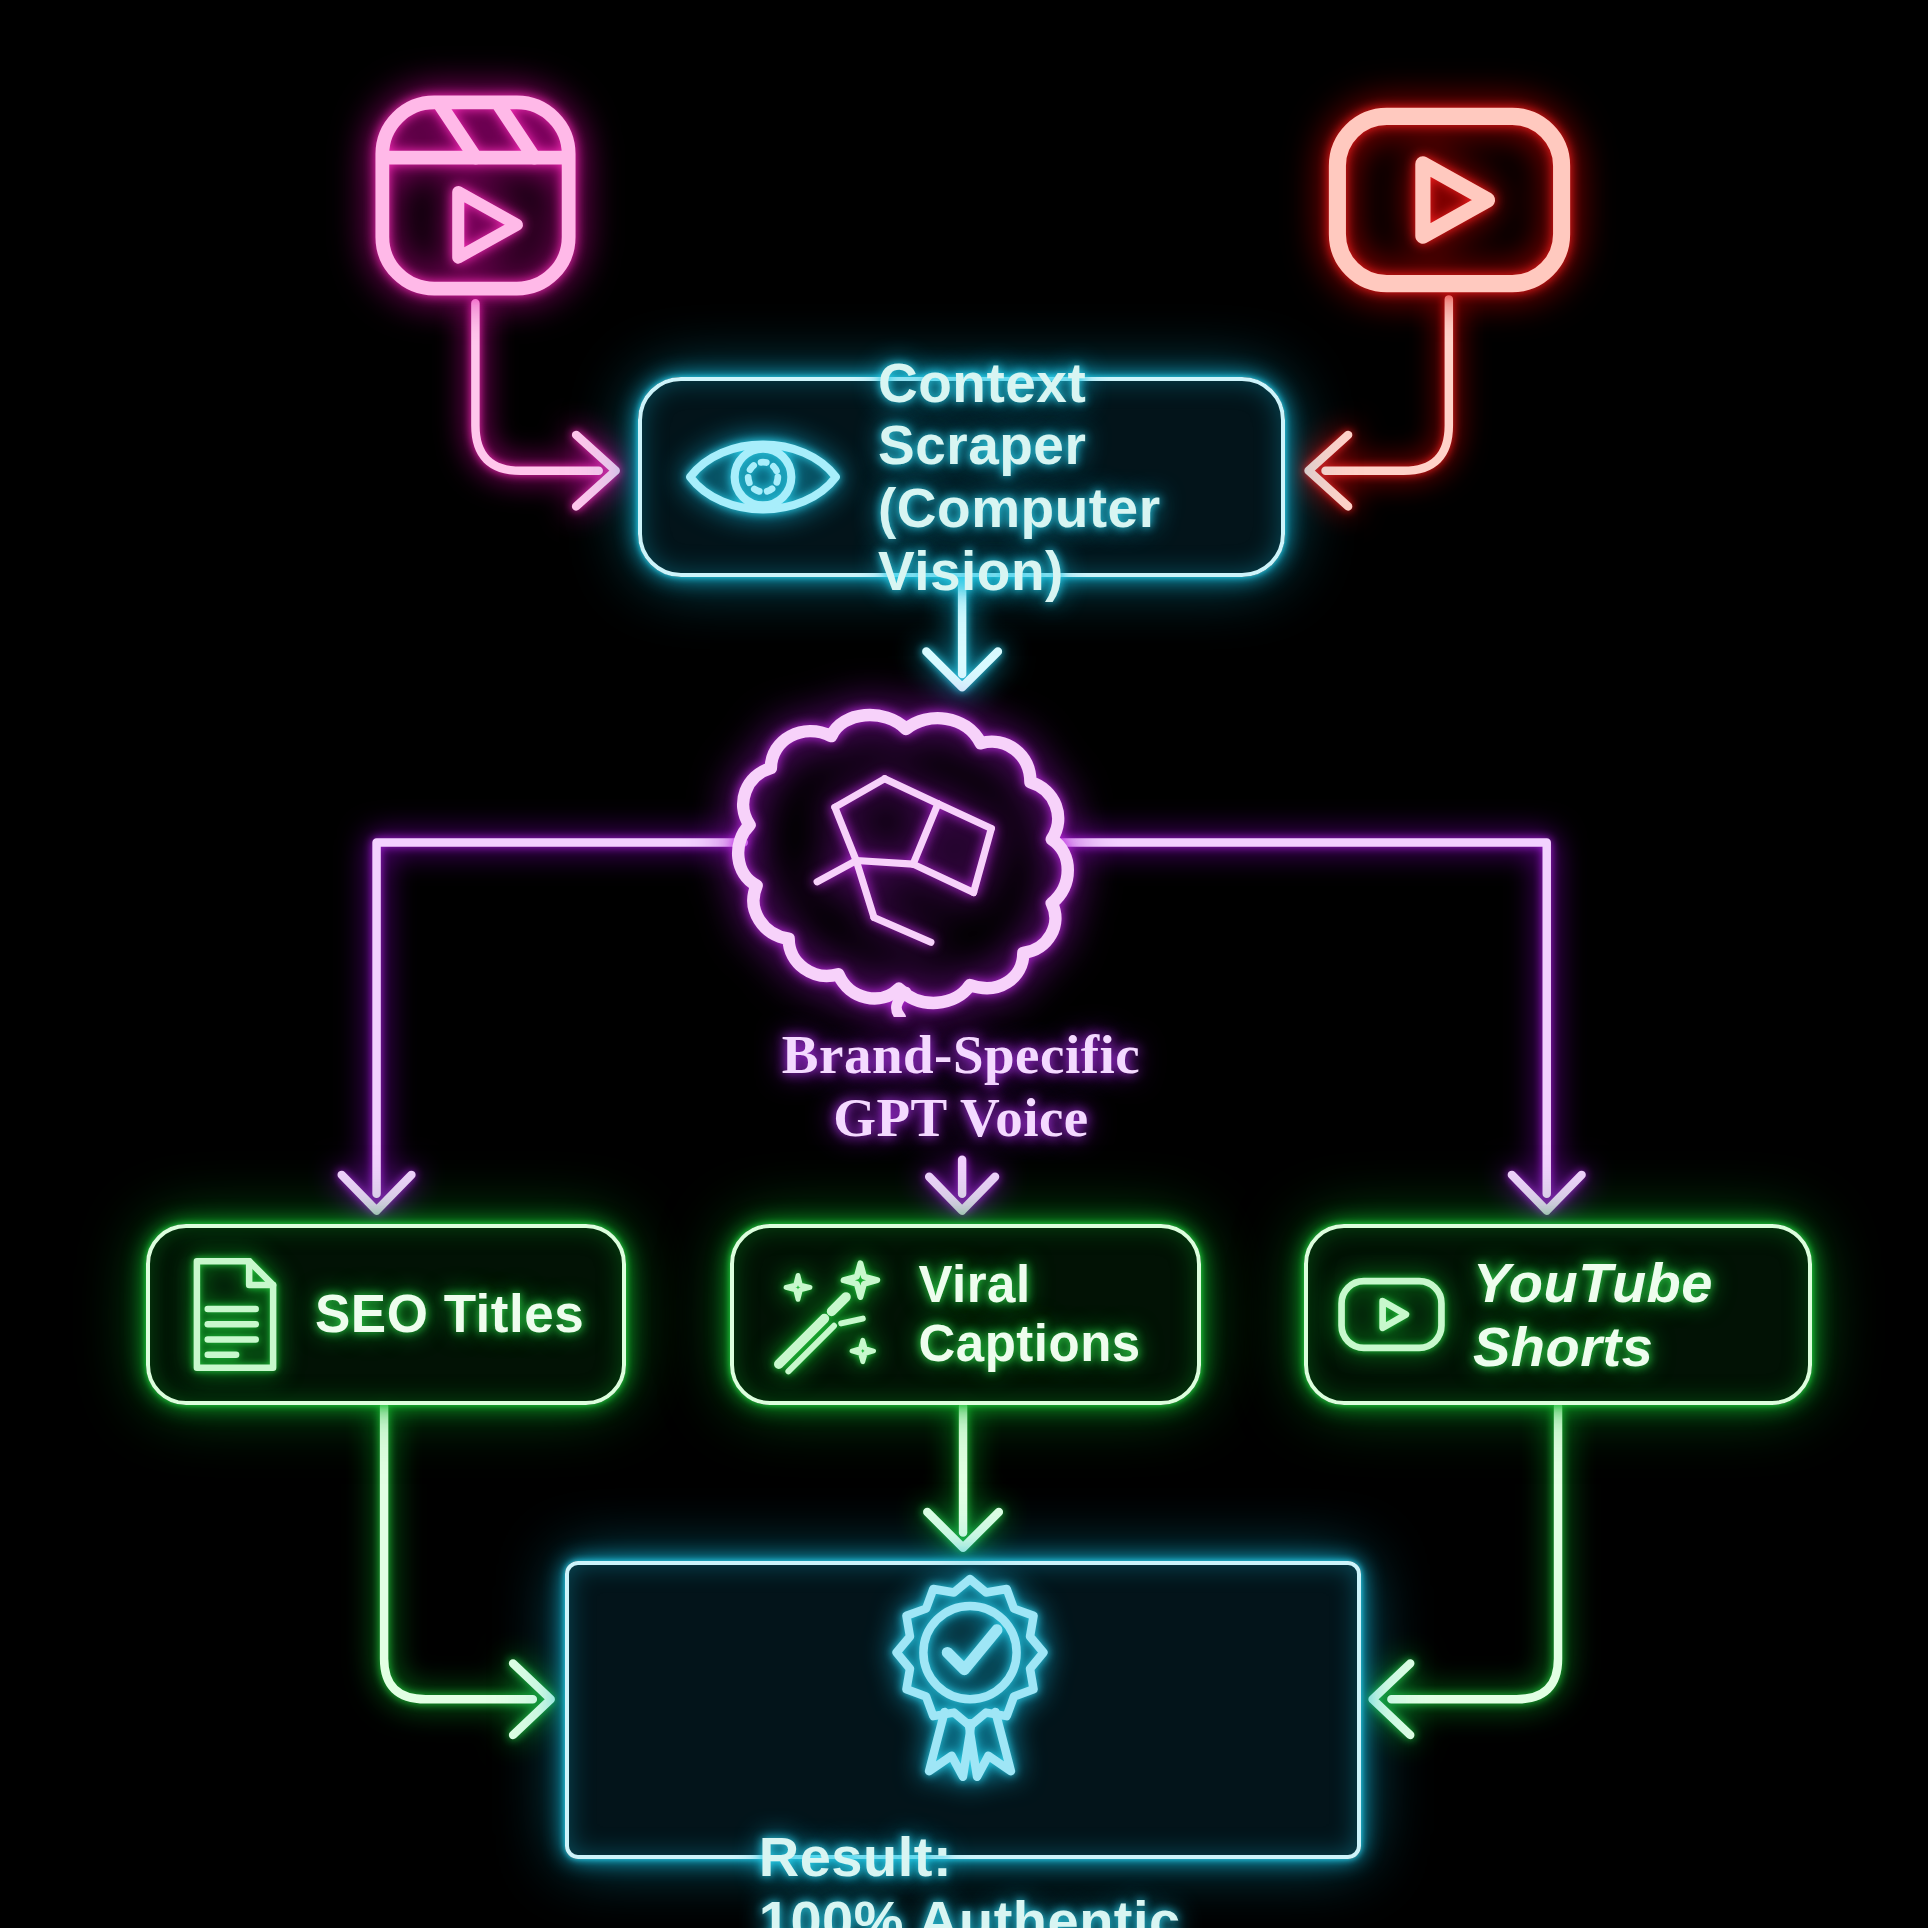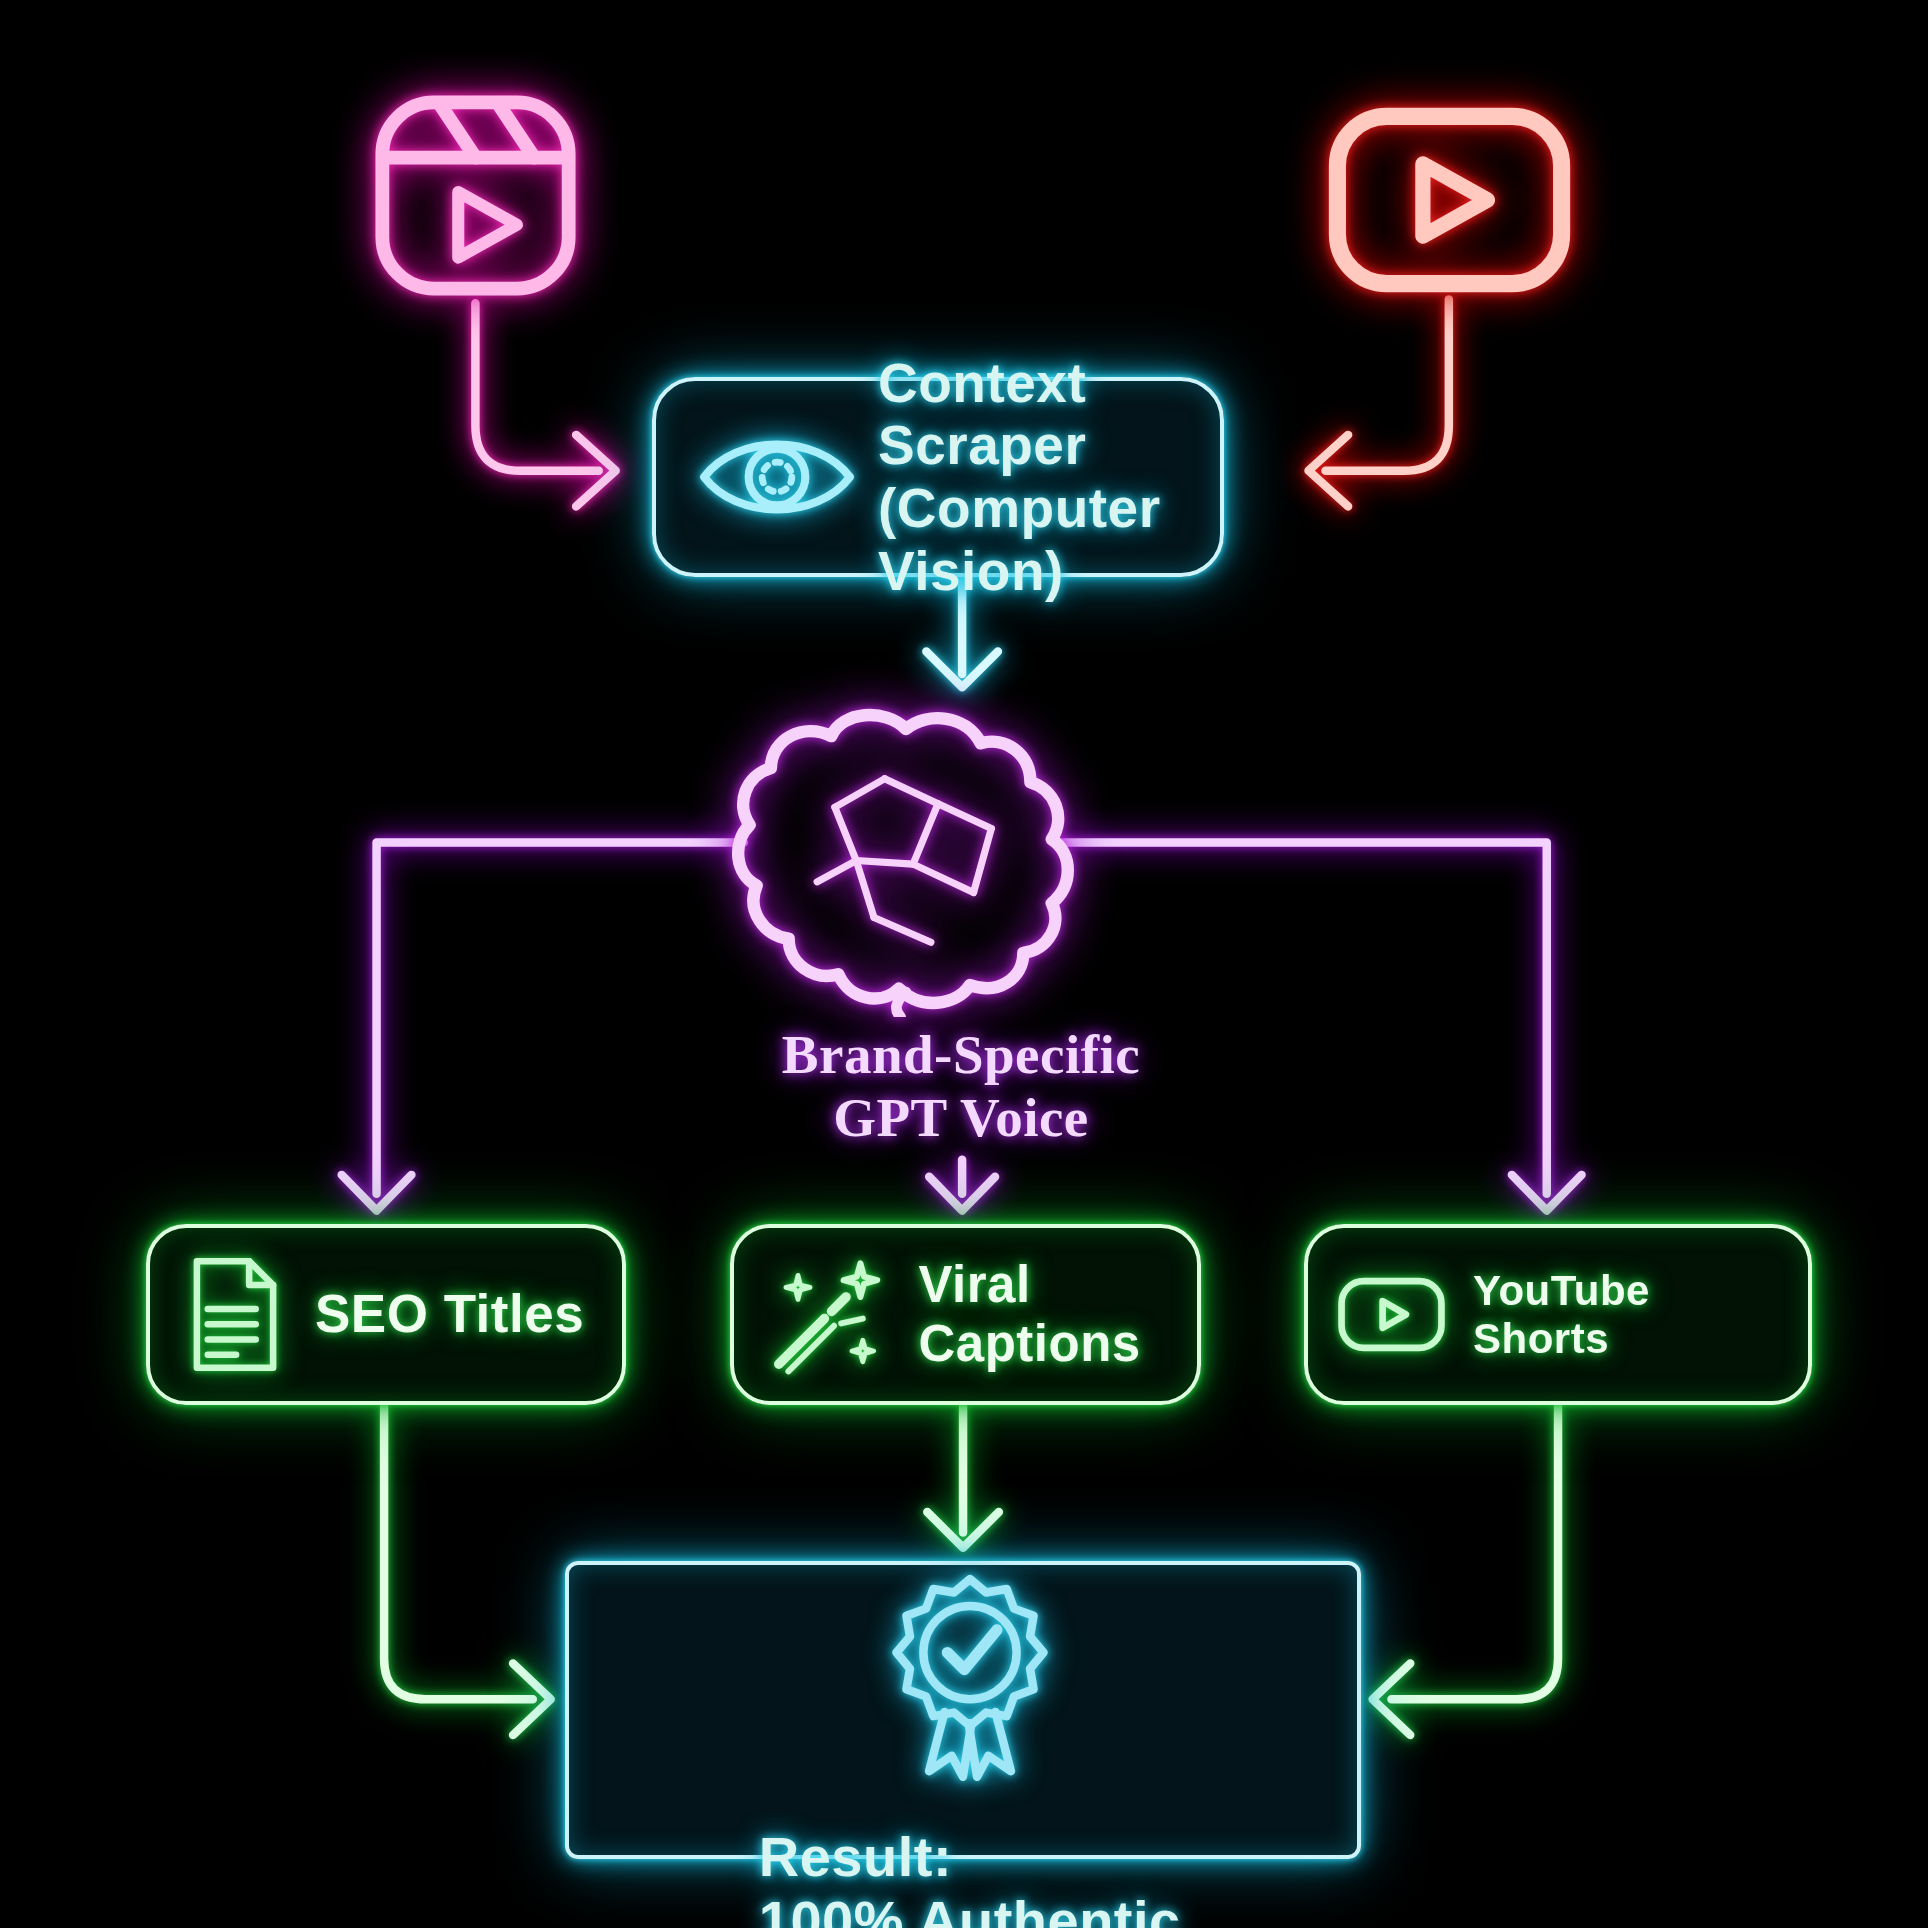--- a/index.html
+++ b/index.html
@@ -88,21 +88,21 @@
   </svg>
 </div>
 
 <div class="abs" style="left:1326px;top:105px;z-index:2;">
   <svg class="ic glow-red" width="247" height="190" viewBox="0 0 130 100" style="stroke:#ffc9bf;">
     <rect x="6" y="6" width="118" height="88" rx="26" stroke-width="9"></rect>
     <path d="M51,31 L85,50 L51,69 Z" stroke-width="8"></path>
   </svg>
 </div>
 
-<div class="neon-box box-cyan" style="left:652px;top:377px;width:572px;height:200px;padding:0 28px 0 40px;gap:20px;">
+<div class="neon-box box-cyan" style="left:638px;top:377px;width:647px;height:200px;padding:0 28px 0 40px;gap:34px;">
   <span>
     <svg class="ic glow-cyan" width="162" height="108" viewBox="0 0 120 80" style="stroke:#a8eefb;">
       <path d="M6,40 C30,8 90,8 114,40 C90,72 30,72 6,40 Z" stroke-width="6"></path>
       <circle cx="60" cy="40" r="21" stroke-width="6"></circle>
       <circle cx="60" cy="40" r="11" stroke-width="5" stroke-dasharray="4 6"></circle>
       <circle cx="53" cy="32" r="7" fill="#e9fcff" stroke="none"></circle>
     </svg>
   </span>
   <div class="txt txt-cyan" style="font-size:55px;">
     <div>Context Scraper</div>
@@ -185,21 +185,21 @@
   </div>
 </div>
 
 <div class="neon-box box-green" style="left:1304px;top:1224px;width:508px;height:181px;padding:0 15px 0 28px;gap:26px;">
   <span>
     <svg class="ic glow-green" width="111" height="81" viewBox="0 0 100 70" style="stroke:#c8f8cd;">
       <rect x="5" y="5" width="90" height="60" rx="20" stroke-width="6"></rect>
       <path d="M42,23 L63,35 L42,47 Z" stroke-width="6"></path>
     </svg>
   </span>
-  <div class="txt txt-green" style="font-size:42px;">
+  <div class="txt txt-green" style="font-size:56px;font-style:italic;">
     <div>YouTube Shorts</div>
   </div>
 </div>
 
 <div class="neon-box box-cyan" style="left:565px;top:1561px;width:796px;height:298px;border-radius:13px;padding:0 24.5px 0 38px;gap:34px;flex-direction:column;">
   <span>
     <svg class="ic glow-cyan" width="184" height="226" viewBox="0 0 130 160" style="stroke:#9fe6f6;">
       <polygon stroke-width="6" points="117,62 107.5,73.4 110,88 96.1,93.1 91,107 76.4,104.5 65,114 53.6,104.5 39,107 33.9,93.1 20,88 22.5,73.4 13,62 22.5,50.6 20,36 33.9,30.9 39,17 53.6,19.5 65,10 76.4,19.5 91,17 96.1,30.9 110,36 107.5,50.6"></polygon>
       <circle cx="65" cy="62" r="33" stroke-width="6"></circle>
       <path d="M49,62 L61,74 L84,46" stroke-width="8"></path>

